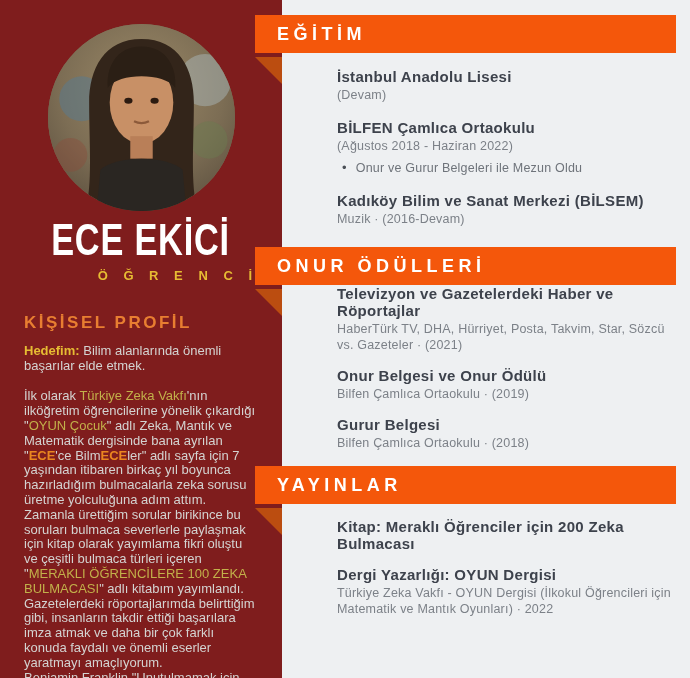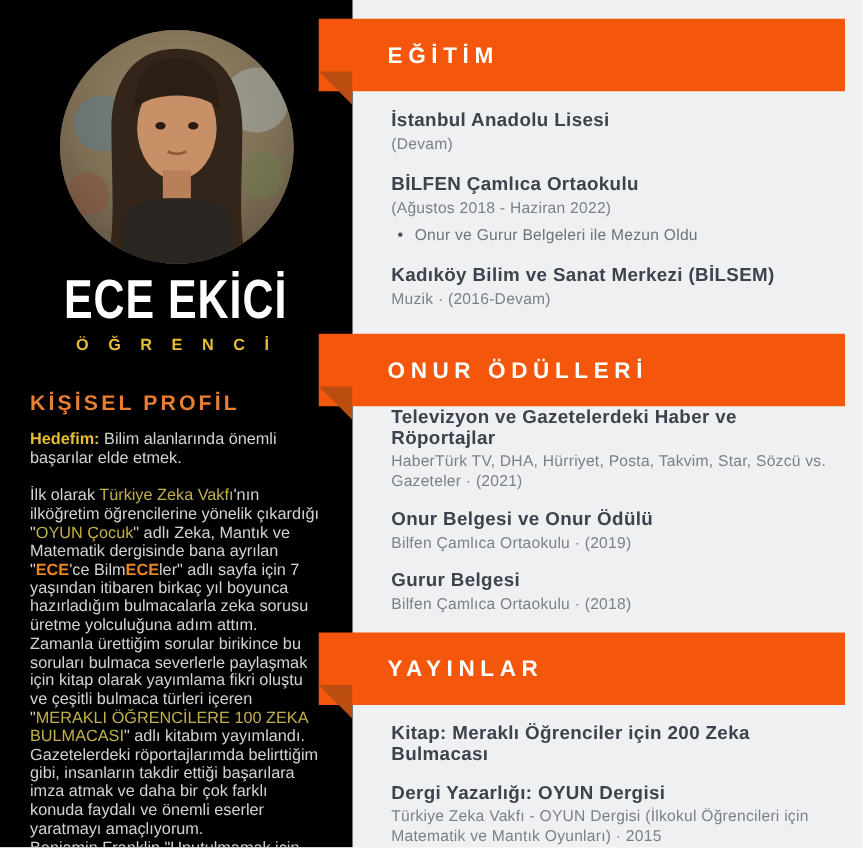--- a/index.html
+++ b/index.html
@@ -2,64 +2,64 @@
 <html><head>
 <meta charset="utf-8">
 <style>
   html,body{margin:0;padding:0;}
   .page{
     width:690px;height:678px;overflow:hidden;display:flex;
     font-family:"Liberation Sans",sans-serif;background:#eef0f2;position:relative;
   }
   
   .sidebar{
-    flex:0 0 282px;width:282px;background:#000000;color:#d4d3d1;
+    flex:0 0 282px;width:282px;background:#7f1d1d;color:#d4d3d1;
     box-sizing:border-box;padding:0 24px;overflow:hidden;
   }
   .photo-wrap{
     width:187px;height:187px;border-radius:50%;overflow:hidden;
     margin:24px auto 0 auto;background:#7a6a52;
   }
   .photo-wrap svg{display:block;width:100%;height:100%;}
   .name-row{text-align:center;margin-top:6px;}
   .name{
     display:inline-block;margin:0;color:#ffffff;font-size:44px;line-height:46px;
     font-weight:bold;letter-spacing:1px;transform:scaleX(0.78);transform-origin:center;
     white-space:nowrap;font-family:"Liberation Sans",sans-serif;
   }
   .role{
-    text-align:center;color:#e6bc33;font-size:13px;font-weight:bold;
+    text-align:right;color:#e6bc33;font-size:13px;font-weight:bold;
     letter-spacing:6px;margin-top:5px;
   }
   .profile-heading{
     margin:30px 0 0 0;color:#e87e31;font-size:17px;font-weight:bold;letter-spacing:2.5px;
   }
   .goal{margin:10px 0 0 0;font-size:13px;line-height:15.2px;}
   .goal-label{color:#e6bc33;font-weight:bold;}
   .bio{margin-top:16px;font-size:13px;line-height:14.8px;color:#d4d3d1;}
   .bio p{margin:0;}
   .hl-y{color:#c2b04a;}
   .hl-o{color:#ea8620;font-weight:bold;}
   
   .content{flex:1;box-sizing:border-box;padding-top:15px;min-width:0;}
   .banner{
-    position:relative;height:58px;margin:0 14px 0 -27px;background:#f4570b;
-    display:flex;align-items:center;padding-left:55px;box-sizing:border-box;
+    position:relative;height:38px;margin:0 14px 0 -27px;background:#f4570b;
+    display:flex;align-items:center;padding-left:22px;box-sizing:border-box;
   }
   .banner::after{
     content:"";position:absolute;left:0;top:42px;width:27px;height:27px;
     background:#bb4d10;clip-path:polygon(0 0,100% 0,100% 100%);
   }
   .banner-title{color:#ffffff;font-size:18px;font-weight:bold;letter-spacing:4.5px;}
   .items{box-sizing:border-box;padding:15px 18px 0 31px;}
   .items.pb4{padding-bottom:4px;}
   .items.pb1{padding-bottom:1px;}
   .items.pt16{padding-top:0;}
   .items.pt14{padding-top:14px;}
-  .item{margin-bottom:16px;}
+  .item{margin-bottom:16px;margin-left:24px;}
   .item.mb14{margin-bottom:14px;}
   .item-title{font-size:15px;font-weight:bold;color:#3d424c;line-height:17px;letter-spacing:0.3px;}
   .item-sub{font-size:12.5px;color:#7c8188;line-height:16px;margin-top:2px;letter-spacing:0.2px;}
   .item-bullet{
     display:flex;align-items:flex-start;font-size:12.5px;color:#6e737a;
     line-height:16px;margin-top:6px;padding-left:5px;letter-spacing:0.2px;
   }
   .dot{color:#4a4f56;margin-right:9px;font-size:13px;line-height:16px;}
 </style>
 </head>
@@ -159,19 +159,19 @@
     <section>
       <div class="banner">
         <span class="banner-title">YAYINLAR</span>
       </div>
       <div class="items pt14 pb4">
         <div class="item mb14">
           <div class="item-title">Kitap: Meraklı Öğrenciler için 200 Zeka Bulmacası</div>
         </div>
         <div class="item mb14">
           <div class="item-title">Dergi Yazarlığı: OYUN Dergisi</div>
-          <div class="item-sub">Türkiye Zeka Vakfı - OYUN Dergisi (İlkokul Öğrencileri için Matematik ve Mantık Oyunları) · 2015</div>
+          <div class="item-sub">Türkiye Zeka Vakfı - OYUN Dergisi (İlkokul Öğrencileri için Matematik ve Mantık Oyunları) · 2022</div>
         </div>
       </div>
     </section>
 
   </main>
 </div>
 
 </body></html>

